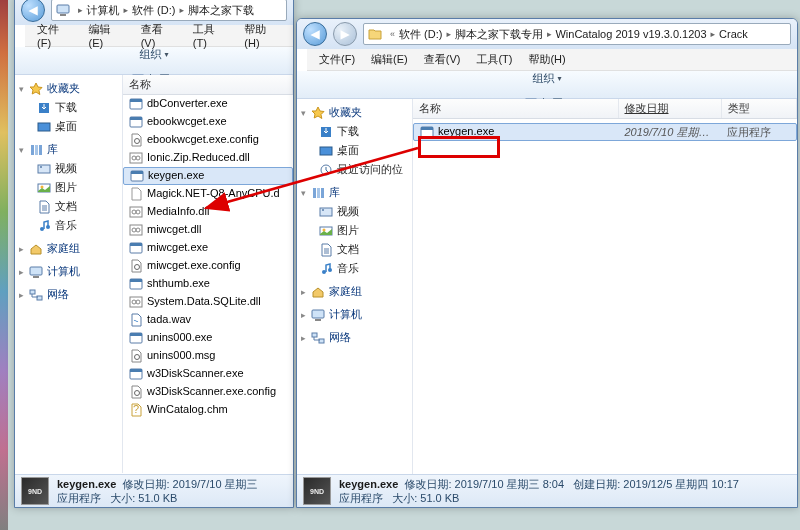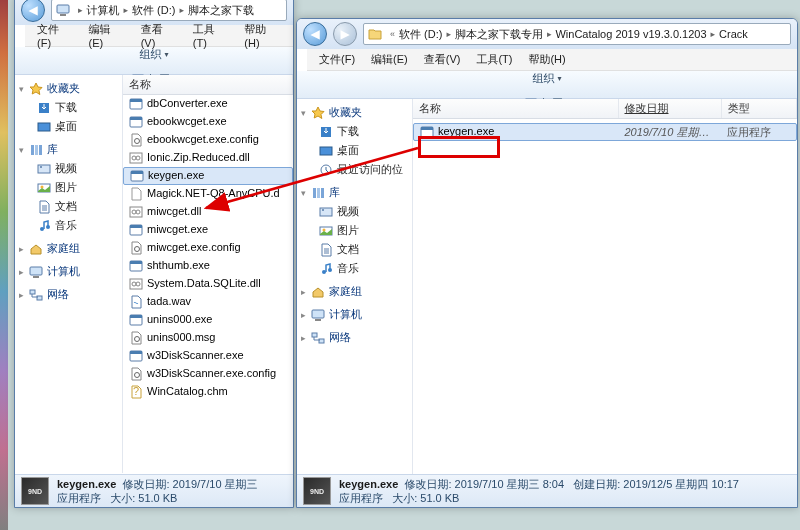--- a/index.html
+++ b/index.html
@@ -348,20 +348,30 @@
               <span>Magick.NET-Q8-AnyCPU.d</span>
             </div>
           </div>
           <div class="row">
             <div class="cell">
               <span class="ic">
                 <svg class="isvg">
                   <use href="#i-dll"></use>
                 </svg>
               </span>
+              <span>MediaInfo.dll</span>
+            </div>
+          </div>
+          <div class="row">
+            <div class="cell">
+              <span class="ic">
+                <svg class="isvg">
+                  <use href="#i-dll"></use>
+                </svg>
+              </span>
               <span>miwcget.dll</span>
             </div>
           </div>
           <div class="row">
             <div class="cell">
               <span class="ic">
                 <svg class="isvg">
                   <use href="#i-exe"></use>
                 </svg>
               </span>

